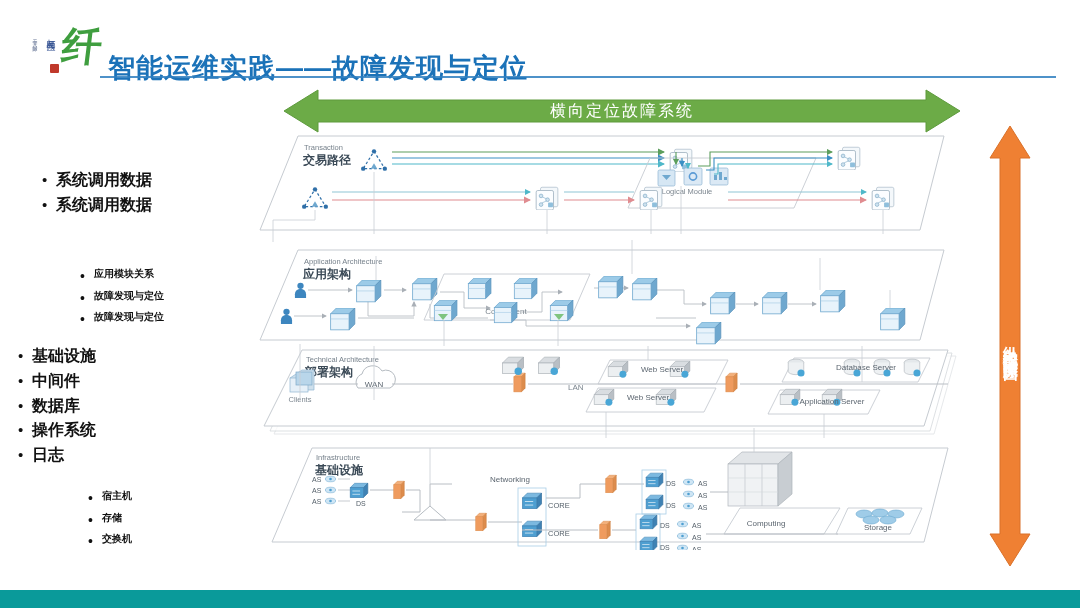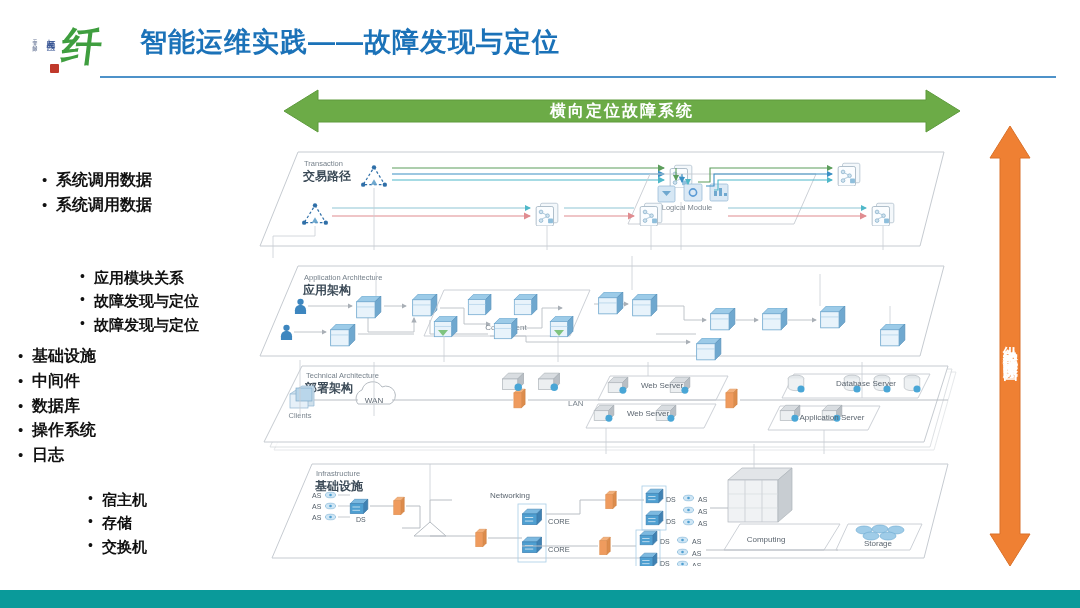--- a/index.html
+++ b/index.html
@@ -12,59 +12,59 @@
   
   .logo{position:absolute;left:22px;top:24px;width:76px;height:56px;}
   .logo .mark{position:absolute;left:40px;top:2px;font-size:40px;line-height:40px;color:#3f9e3f;
     font-family:"DejaVu Serif","Liberation Serif",serif;font-weight:700;transform:skewX(-7deg);}
   .logo .v-text{position:absolute;left:22px;top:8px;writing-mode:vertical-rl;font-size:9px;
     letter-spacing:1px;color:#2e4d8f;font-family:"DejaVu Serif",serif;}
   .logo .v-text2{position:absolute;left:10px;top:12px;writing-mode:vertical-rl;font-size:5px;
     letter-spacing:1px;color:#6b7a99;font-family:"DejaVu Serif",serif;}
   .logo .seal{position:absolute;left:28px;top:40px;width:9px;height:9px;background:#c0392b;border-radius:1px;}
 
-  .title{position:absolute;left:108px;top:24px;font-size:27px;font-weight:700;color:#1b72b8;
-    letter-spacing:1px;white-space:nowrap;margin-left:32px;}
+  .title{position:absolute;left:108px;top:50px;font-size:27px;font-weight:700;color:#1b72b8;
+    letter-spacing:1px;white-space:nowrap;}
   .title-rule{position:absolute;left:100px;top:76px;width:956px;height:2px;background:#2f7fc0;opacity:.85;}
 
   
   .footer-bar{position:absolute;left:0;bottom:0;width:1080px;height:18px;background:#0a9a9a;}
 
   
   .bullets{position:absolute;color:#1a1a1a;}
   .bl{display:flex;align-items:flex-start;white-space:nowrap;}
   .bl .dot{width:14px;text-align:left;font-size:15px;line-height:1.55;color:#111;}
   .bl .tx{font-size:16px;line-height:1.55;font-weight:600;color:#111;}
   .lvl1{left:42px;}
   .lvl2{left:80px;}
   #grp-a{top:168px;}
   #grp-b{top:266px;}
   #grp-c{top:344px;}
   #grp-d{top:488px;}
   #grp-a .tx,#grp-c .tx{font-size:16px;}
-  #grp-b .tx,#grp-d .tx{font-size:15px;}
+  #grp-b .tx,#grp-d .tx{font-size:10px;}
   #grp-b .bl .dot,#grp-d .bl .dot{font-size:14px;}
 
   
   .h-arrow{position:absolute;left:284px;top:88px;width:676px;height:46px;}
   .h-arrow svg{display:block;}
   .h-arrow .lbl{position:absolute;left:0;top:0;width:676px;height:46px;display:flex;
-    align-items:center;justify-content:center;color:#ffffff;font-size:16px;font-weight:700;
+    align-items:center;justify-content:center;color:#ffffff;font-size:16px;font-weight:400;
     letter-spacing:2px;}
 
   
   .v-arrow{position:absolute;left:988px;top:126px;width:44px;height:440px;}
   .v-arrow svg{display:block;}
   .v-arrow .lbl{position:absolute;left:0;top:0;width:44px;height:440px;display:flex;
     align-items:center;justify-content:center;}
   .v-arrow .lbl span{writing-mode:vertical-rl;color:#ffffff;font-size:15px;font-weight:700;
     letter-spacing:3px;}
 
   
-  .diagram{position:absolute;left:258px;top:138px;width:716px;height:428px;}
+  .diagram{position:absolute;left:258px;top:122px;width:716px;height:428px;}
   .diagram svg{display:block;}
 </style>
 </head>
 <body>
 
 <div id="slide">
 
   <div class="logo">
     <div class="v-text2">二零一八·国际</div>
     <div class="v-text">与民共生</div>

